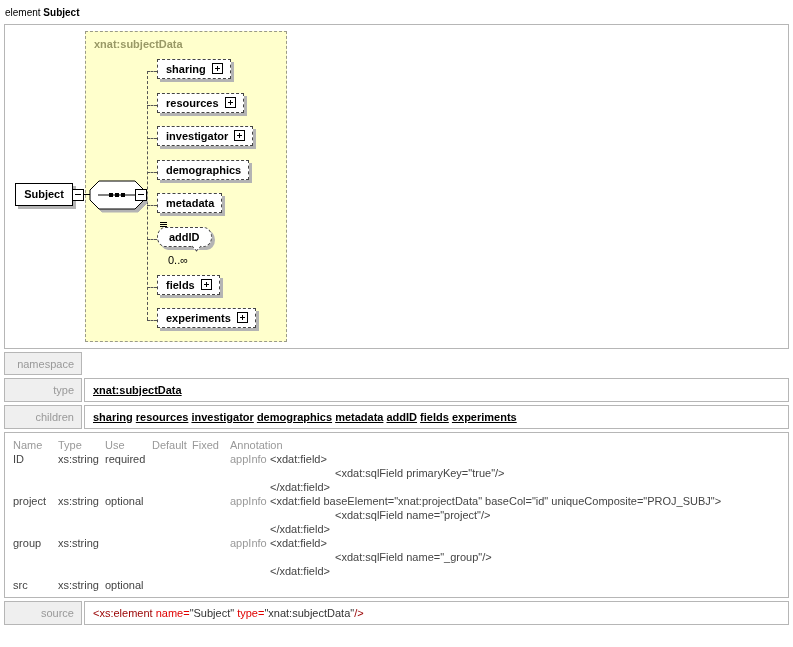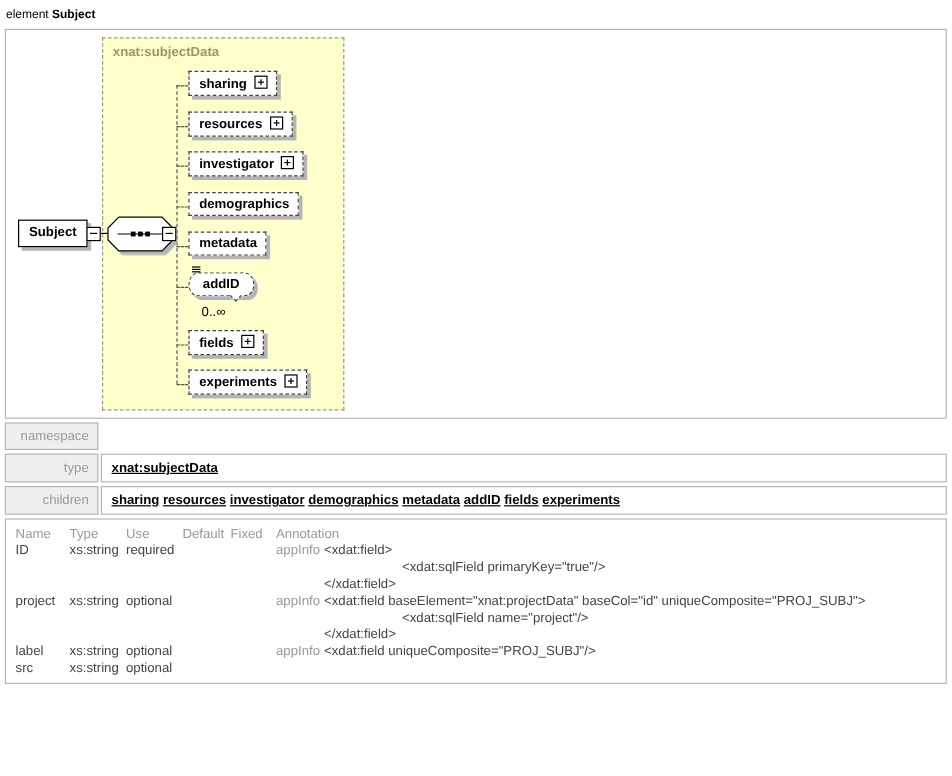--- a/index.html
+++ b/index.html
@@ -162,36 +162,42 @@
               <td>optional</td>
               <td></td>
               <td></td>
               <td>
                 <div class="line"><span class="pre">appInfo</span><span class="code">&lt;xdat:field baseElement="xnat:projectData" baseCol="id" uniqueComposite="PROJ_SUBJ"&gt;</span></div>
                 <div class="line ind2"><span class="code">&lt;xdat:sqlField name="project"/&gt;</span></div>
                 <div class="line ind1"><span class="code">&lt;/xdat:field&gt;</span></div>
               </td>
             </tr>
             <tr>
-              <td>label</td>
-              <td>xs:string</td>
-              <td>optional</td>
+              <td>group</td>
+              <td>xs:string</td>
+              <td></td>
               <td></td>
               <td></td>
               <td>
-                <div class="line"><span class="pre">appInfo</span><span class="code">&lt;xdat:field uniqueComposite="PROJ_SUBJ"/&gt;</span></div>
+                <div class="line"><span class="pre">appInfo</span><span class="code">&lt;xdat:field&gt;</span></div>
+                <div class="line ind2"><span class="code">&lt;xdat:sqlField name="_group"/&gt;</span></div>
+                <div class="line ind1"><span class="code">&lt;/xdat:field&gt;</span></div>
               </td>
             </tr>
             <tr>
               <td>src</td>
               <td>xs:string</td>
               <td>optional</td>
               <td></td>
               <td></td>
               <td></td>
             </tr>
           </tbody>
       </table>
     </div>
   </div>
 
+  <div class="row">
+    <div class="lbl">source</div>
+    <div class="val" id="source-line"><span class="tok-tag">&lt;xs:element </span><span class="tok-attr">name=</span><span class="tok-value">"Subject" </span><span class="tok-attr">type=</span><span class="tok-value">"xnat:subjectData"</span><span class="tok-tag">/&gt;</span></div>
+  </div>
 
 </div>
 
 </body></html>

